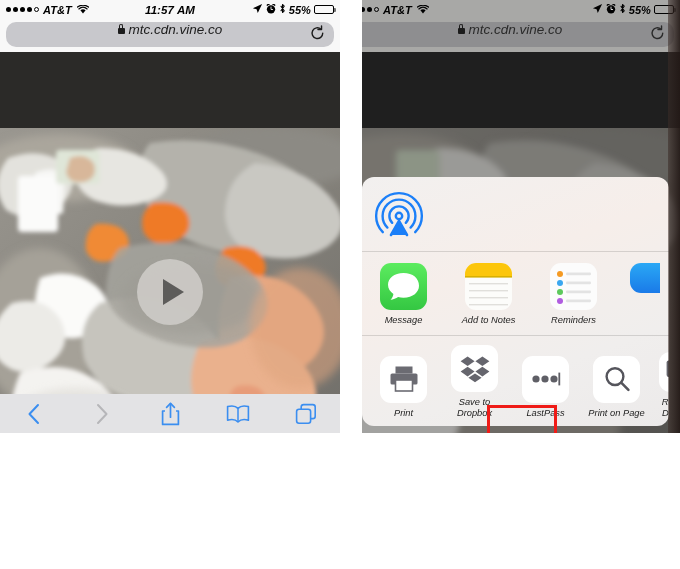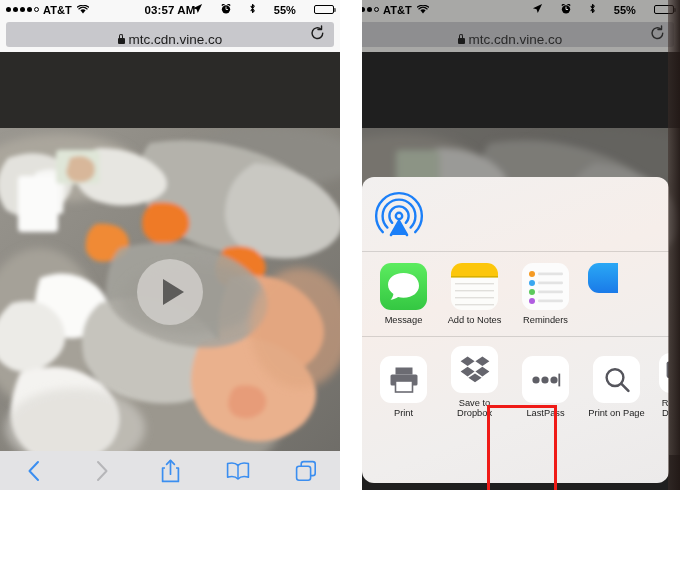--- a/index.html
+++ b/index.html
@@ -4,53 +4,53 @@
 <style>
   html,body{margin:0;padding:0;}
   body{
     width:680px;height:569px;overflow:hidden;
     font-family:"Liberation Sans","DejaVu Sans",sans-serif;
     background:#ffffff;
   }
   .stage{position:relative;width:680px;height:569px;}
 
   
-  .phone{position:absolute;top:0;height:490px;overflow:hidden;background:#fff;}
+  .phone{position:absolute;top:0;height:433px;overflow:hidden;background:#fff;font-style:italic;}
   .phone-left{left:0;width:340px;}
   .phone-right{left:340px;width:340px;}
 
   
   .statusbar{
     position:relative;height:19px;background:#f8f8f8;
     display:flex;align-items:center;font-size:11.5px;color:#000;
     padding:0 6px;box-sizing:border-box;letter-spacing:0.1px;
   }
   .sb-left{display:flex;align-items:center;gap:3px;}
   .sb-dots{display:flex;align-items:center;gap:2px;}
   .dot{width:5px;height:5px;border-radius:50%;background:#000;}
   .dot.open{background:transparent;border:1px solid #000;box-sizing:border-box;width:5px;height:5px;}
   .sb-carrier{font-size:11px;font-weight:bold;margin-left:1px;}
   .wifi{margin-left:2px;display:inline-block;}
   .sb-center{position:absolute;left:0;right:0;text-align:center;font-size:11.5px;font-weight:bold;pointer-events:none;}
-  .sb-right{margin-left:auto;display:flex;align-items:center;gap:18px;font-size:11px;font-weight:bold;z-index:2;}
+  .sb-right{margin-left:auto;display:flex;align-items:center;gap:3px;font-size:11px;font-weight:bold;z-index:2;}
   .batt{
     width:20px;height:9.5px;border:1px solid #000;border-radius:2px;
     position:relative;box-sizing:border-box;padding:1px;
   }
   .batt::after{
     content:"";position:absolute;right:-3px;top:2.5px;width:1.6px;height:4px;
     background:#000;border-radius:0 1px 1px 0;opacity:.55;
   }
   .batt-fill{height:100%;background:#000;border-radius:1px;}
 
   
   .urlbar-wrap{height:33px;background:#f8f8f8;padding:3px 6px 5px;box-sizing:border-box;}
   .urlbar{
-    position:relative;height:25px;background:#c8c8cc;border-radius:3px;
-    display:flex;align-items:flex-end;justify-content:center;
+    position:relative;height:25px;background:#c8c8cc;border-radius:10px;
+    display:flex;align-items:flex-start;justify-content:center;
   }
   .url-text{font-size:13.5px;color:#1c1c1c;display:flex;align-items:center;gap:4px;}
   .lock{
     width:7px;height:6px;background:#1c1c1c;border-radius:1px;position:relative;margin-top:2px;
   }
   .lock::before{
     content:"";position:absolute;left:1.4px;top:-4px;width:4.2px;height:5px;
     border:1.4px solid #1c1c1c;border-bottom:none;border-radius:3px 3px 0 0;box-sizing:border-box;
   }
   .reload{position:absolute;right:9px;top:50%;transform:translateY(-50%);}
@@ -92,21 +92,21 @@
   .sheet-main{
     flex:1;background:linear-gradient(160deg,#f2f0ef 0%,#f6eeea 38%,#f0eeed 72%,#eceaea 100%);
     border-radius:12px;overflow:hidden;display:flex;flex-direction:column;
   }
   .airdrop{display:flex;gap:11px;padding:14px 13px 10px 12px;}
   .ad-icon{width:50px;height:50px;flex:0 0 50px;}
   .ad-text{font-size:10.4px;line-height:13px;color:#1b1b1b;padding-top:1px;}
   .ad-text b{font-weight:bold;}
   .divider{height:1px;background:rgba(0,0,0,.13);margin:0 0 0 0;}
 
-  .approw{display:flex;gap:14px;padding:11px 0 10px 13px;align-items:flex-start;}
+  .approw{display:flex;gap:28px;padding:11px 0 10px 13px;align-items:flex-start;}
   .app{width:57px;flex:0 0 57px;display:flex;flex-direction:column;align-items:center;gap:5px;position:relative;}
   .app-ico{width:47px;height:47px;border-radius:11px;overflow:hidden;position:relative;flex:0 0 47px;}
   .app-lbl{font-size:9.3px;color:#1d1d1d;text-align:center;line-height:10.5px;}
 
   .actrow{display:flex;gap:14px;padding:9px 0 8px 13px;align-items:flex-end;}
   .act-ico{
     width:47px;height:47px;border-radius:11px;background:#fff;flex:0 0 47px;
     display:flex;align-items:center;justify-content:center;
   }
   .cancel{
@@ -135,21 +135,21 @@
         </span>
         <span class="sb-carrier">AT&amp;T</span>
         <span class="wifi">
           <svg width="12" height="9" viewBox="0 0 12 9">
               <path d="M6 8.4 L3.4 5.3 a3.9 3.9 0 0 1 5.2 0 Z" fill="#000"></path>
               <path d="M1.9 3.9 a6.4 6.4 0 0 1 8.2 0" stroke="#000" stroke-width="1.25" fill="none" stroke-linecap="round"></path>
               <path d="M0.5 2.1 a8.6 8.6 0 0 1 11 0" stroke="#000" stroke-width="1.25" fill="none" stroke-linecap="round"></path>
             </svg>
         </span>
       </div>
-      <div class="sb-center">03:57 AM</div>
+      <div class="sb-center">11:57 AM</div>
       <div class="sb-right">
         <span>
           <svg width="11" height="11" viewBox="0 0 12 12">
               <path d="M11 1 L1 5.6 L5 6.9 L6.3 11 Z" fill="#000"></path>
             </svg>
         </span>
         <span>
           <svg width="10" height="10" viewBox="0 0 12 12">
               <circle cx="6" cy="6.4" r="5" fill="#000"></circle>
               <path d="M1.1 1.9 A3.4 3.4 0 0 1 4.3 0.4" stroke="#000" stroke-width="1.6" fill="none"></path>

